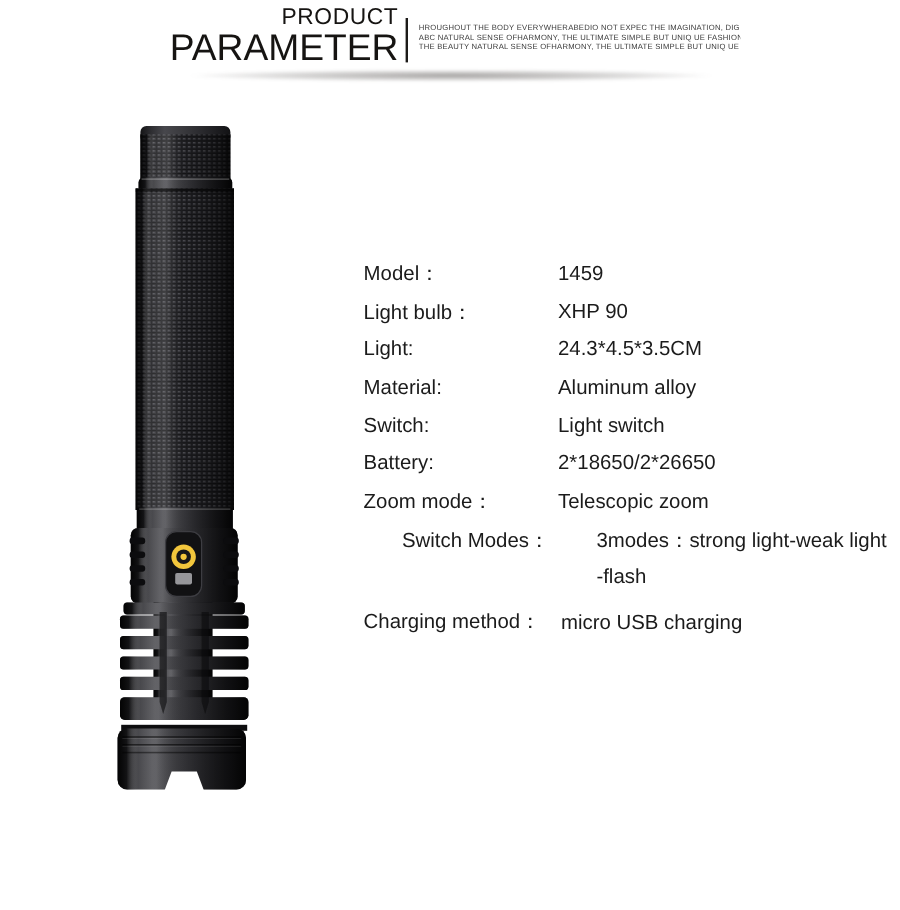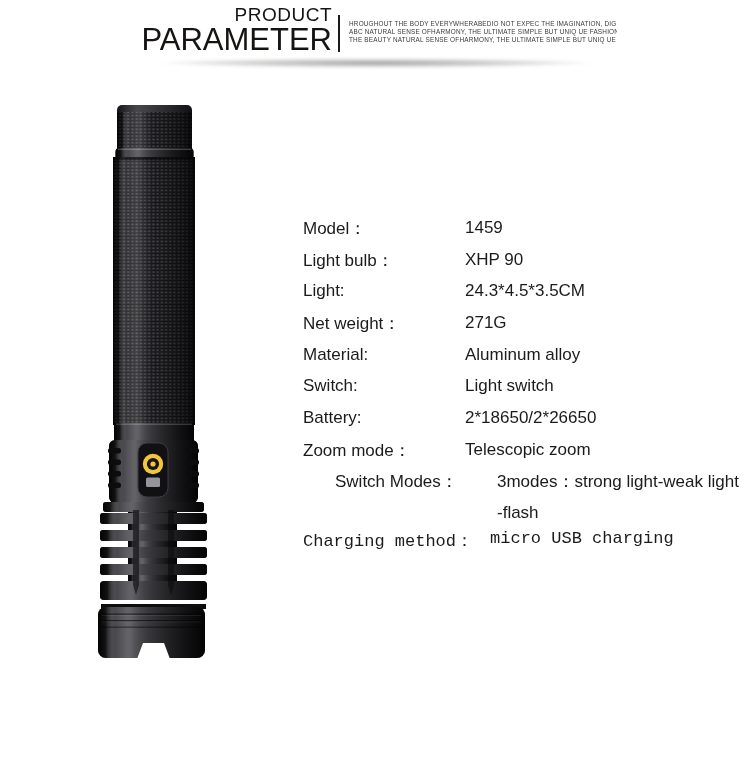--- a/index.html
+++ b/index.html
@@ -21,21 +21,21 @@
     filter:blur(1.5px);
   }
   
   .params { position:absolute; left:303px; top:212px; width:447px; color:#1b1b1b; }
   .row { position:relative; height:31.7px; font-size:17px; }
   .lbl { position:absolute; left:0; top:50%; transform:translateY(-50%); white-space:nowrap; }
   .val { position:absolute; left:162px; top:50%; transform:translateY(-50%); white-space:nowrap; }
   .row-tall { height:63.4px; }
   .row-tall .lbl, .row-tall .val { top:15.85px;margin-left:32px; }
   .row-tall .val2 { top:47.55px; }
-  .row-flex { display:flex; align-items:flex-start;font-family:Liberation Mono, monospace; }
+  .row-flex { display:flex; align-items:flex-end; }
   .row-flex .lbl, .row-flex .val { position:static; transform:none; }
   .row-flex .val { margin-left:17px; }
   
   .flashlight { position:absolute; left:88px; top:100px; width:130px; height:562px; }
 </style>
 </head>
 <body>
 <div class="page">
 
   <div class="title-wrap">
@@ -163,24 +163,20 @@
     </div>
     <div class="row">
       <span class="lbl">Light bulb：</span>
       <span class="val">XHP 90</span>
     </div>
     <div class="row">
       <span class="lbl">Light:</span>
       <span class="val">24.3*4.5*3.5CM</span>
     </div>
     <div class="row">
-      <span class="lbl">Net weight：</span>
-      <span class="val">271G</span>
-    </div>
-    <div class="row">
       <span class="lbl">Material:</span>
       <span class="val">Aluminum alloy</span>
     </div>
     <div class="row">
       <span class="lbl">Switch:</span>
       <span class="val">Light switch</span>
     </div>
     <div class="row">
       <span class="lbl">Battery:</span>
       <span class="val">2*18650/2*26650</span>

